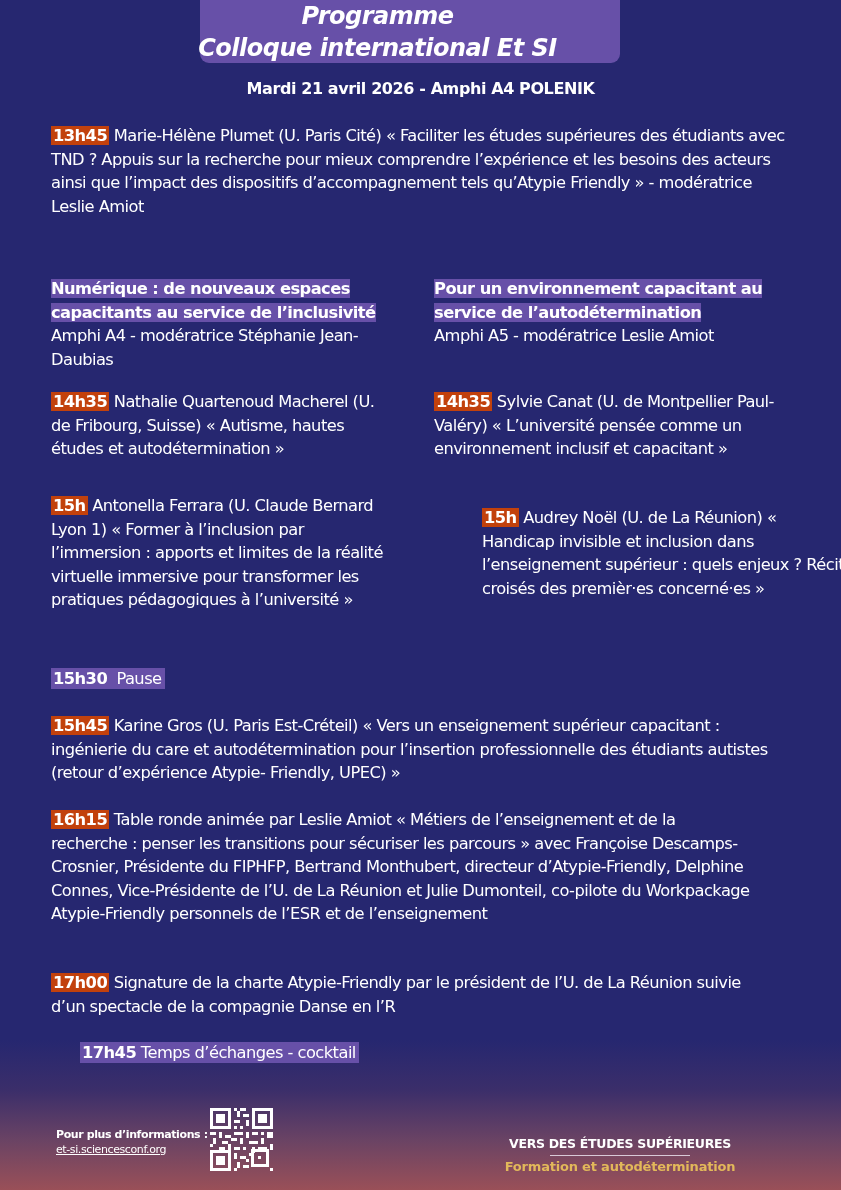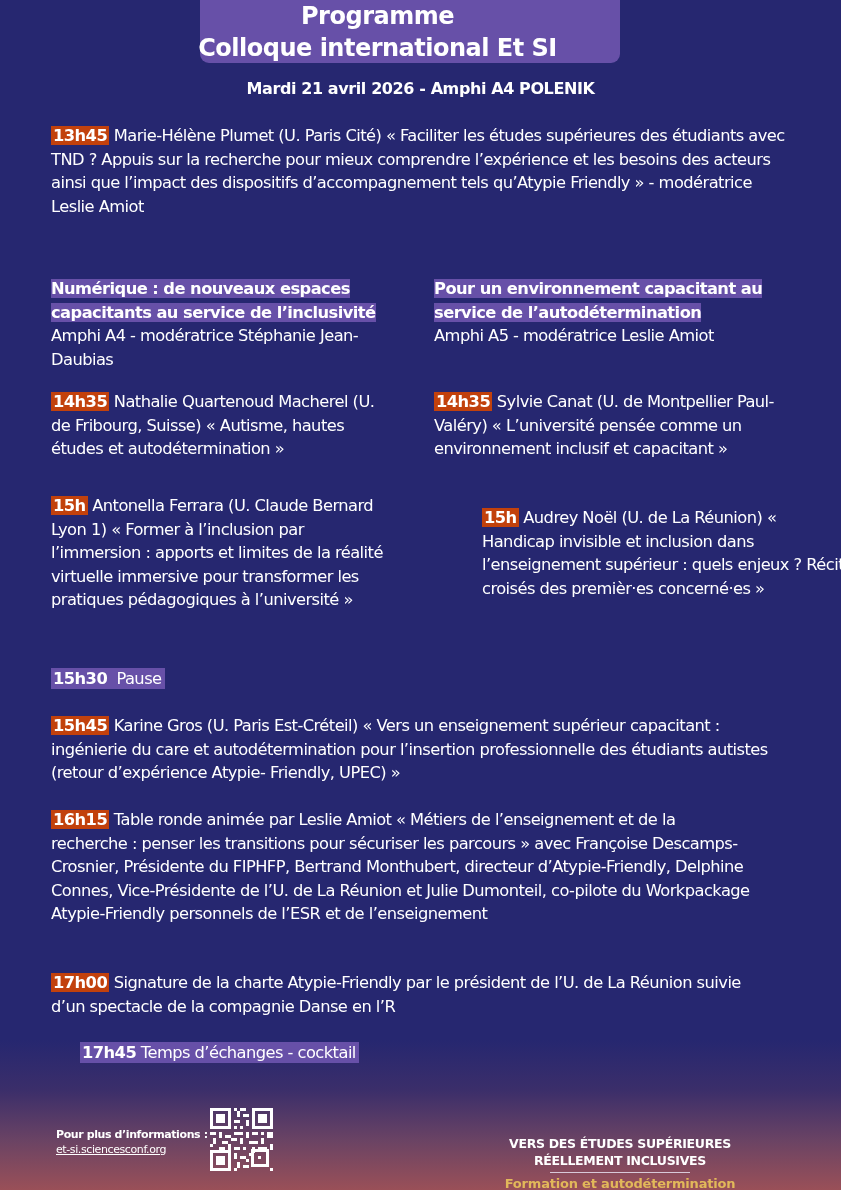--- a/index.html
+++ b/index.html
@@ -10,20 +10,21 @@
     color: #ffffff;
   }
   .header-box {
     position: absolute; left: 200px; top: 0; width: 420px; height: 63px;
     background: #6750a8; border-radius: 0 0 9px 9px;
   }
   .title {
     position: absolute; left: 0; width: 755px; text-align: center;
     font-family: "DejaVu Sans", sans-serif; font-weight: bold; color: #fff;
     letter-spacing: -0.5px;
+    font-style: italic;
   }
   .title.l1 { top: 2px; font-size: 24px; }
   .title.l2 { top: 34px; font-size: 24px; }
   .subtitle {
     position: absolute; top: 79px; left: 0; width: 841px; text-align: center;
     font-family: "DejaVu Sans", sans-serif; font-weight: bold; font-size: 16px;
     letter-spacing: -0.4px;
   }
   .block {
     position: absolute; font-size: 16.3px; line-height: 23.6px; color: #fff;
@@ -154,16 +155,15 @@
     <rect x="9" y="18" width="1" height="2"></rect>
       <rect x="11" y="19" width="2" height="1"></rect>
       <rect x="8" y="20" width="1" height="1"></rect>
     <rect x="20" y="20" width="1" height="1"></rect>
       <rect x="12" y="17" width="1" height="1"></rect>
   </g>
 </svg>
 
 <div class="tagline">
   <span class="t1">VERS DES ÉTUDES SUPÉRIEURES</span>
-  <span class="t2">RÉELLEMENT INCLUSIVES</span>
   <div class="divider"></div>
   <span class="t3">Formation et autodétermination</span>
 </div>
 
 </body></html>

